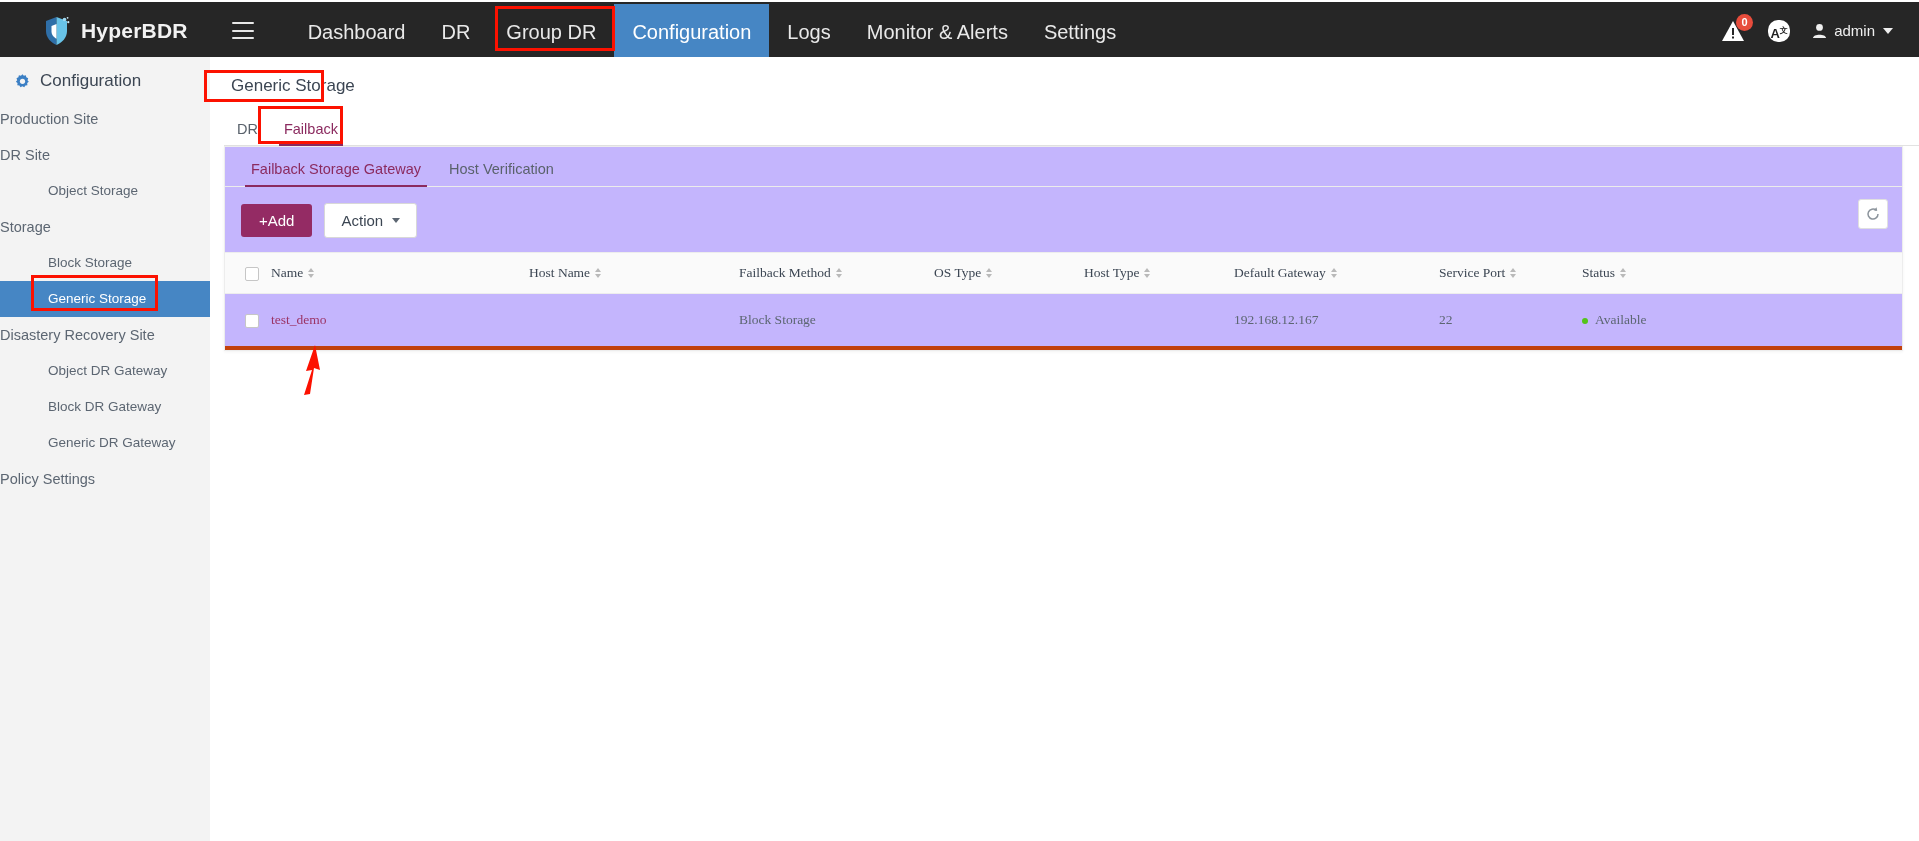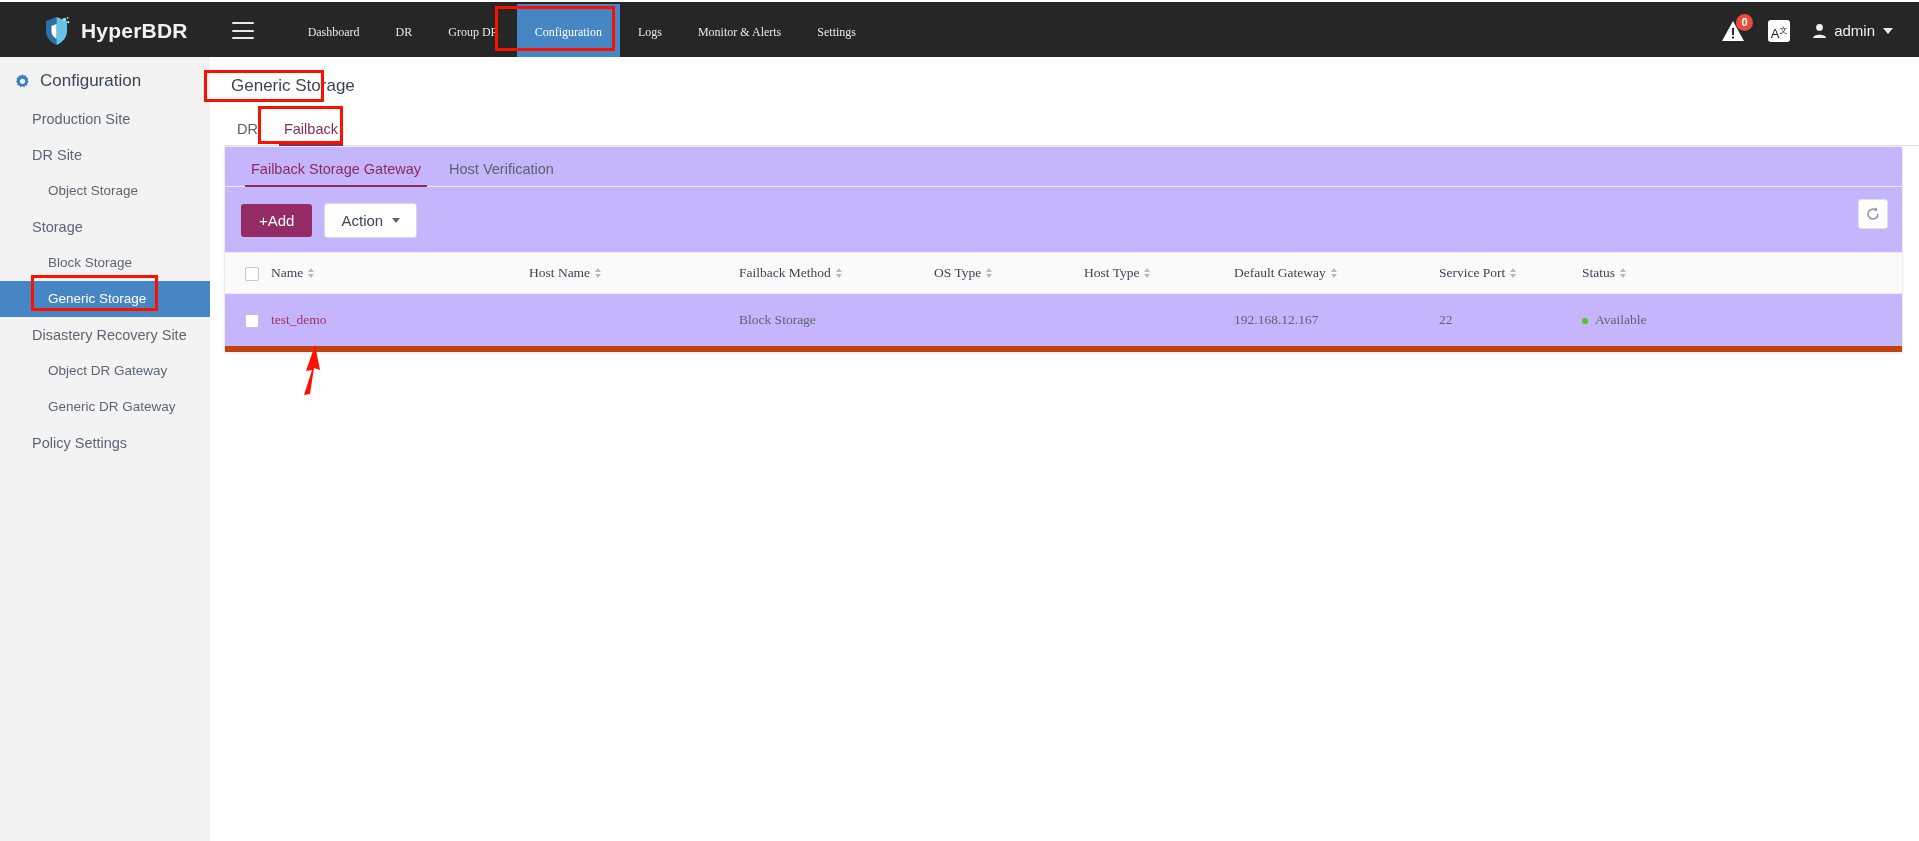--- a/index.html
+++ b/index.html
@@ -18,51 +18,51 @@
     background:#262626; display:flex; align-items:center;padding-left:13px;
   }
   .brand { display:flex; align-items:center; margin-left:30px; }
   .logo-shield { width:28px; height:30px; position:relative; margin-right:10px; }
   .brand-name { color:#f2f2f2; font-size:21px; font-weight:bold; letter-spacing:.2px; }
   .hamburger { margin-left:44px; width:22px; height:17px; display:flex;
                flex-direction:column; justify-content:space-between; cursor:pointer; }
   .hamburger span { display:block; height:2px; background:#e8e8e8; border-radius:1px; }
   .nav-items { display:flex; align-items:center; height:57px; margin-left:36px; }
   .nav-item {
-    color:#e9e9e9; font-size:12px; padding:0 18px; height:53px; line-height:57px;
-    cursor:pointer; white-space:nowrap;font-family:Liberation Serif, serif;
+    color:#e9e9e9; font-size:20px; padding:0 18px; height:53px; line-height:57px;
+    cursor:pointer; white-space:nowrap;
   }
   .nav-item.active { background:#4686c4; color:#ffffff; }
   .nav-right { position:absolute; right:26px; top:0; height:57px; display:flex; align-items:center; }
   .alert-wrap { position:relative; width:26px; height:26px; margin-right:22px; cursor:pointer; }
   .badge {
     position:absolute; right:-7px; top:-4px; min-width:17px; height:17px; padding:0 4px;
     background:#e74c3c; color:#fff; border-radius:9px; font-size:11px; line-height:17px;
     text-align:center; font-weight:bold;
   }
   .lang-icon {
-    width:22px; height:22px; background:#fff; color:#222; border-radius:3px;
-    font-size:13px; font-weight:normal; text-align:center; line-height:22px;
+    width:22px; height:22px; background:#fff; color:#222; border-radius:10px;
+    font-size:13px; font-weight:bold; text-align:center; line-height:22px;
     margin-right:22px; cursor:pointer;
   }
   .user-box { display:flex; align-items:center; color:#efefef; font-size:15px; cursor:pointer; }
   .user-name { margin:0 8px 0 7px; }
   .caret-down { width:0;height:0;border-left:5px solid transparent;border-right:5px solid transparent;
                 border-top:6px solid #efefef; }
 
   
   .sidebar {
     position:absolute; left:0; top:57px; width:210px; height:784px;
     background:#f3f3f3;
   }
   .side-head { display:flex; align-items:center; padding:14px 0 10px 14px; }
   .side-head-label { font-size:17px; color:#3c4653; margin-left:9px; }
   .side-item {
     height:36px; line-height:36px; font-size:14.5px; color:#5c6672;
-    padding-left:32px; cursor:pointer; white-space:nowrap;
+    cursor:pointer; white-space:nowrap;
   }
   .side-item.lvl2 { padding-left:48px; font-size:13.5px; }
   .side-item.active { background:#4686c4; color:#ffffff; }
 
   
   .main { position:absolute; left:210px; top:57px; width:1709px; height:784px; background:#fff; }
   .page-title { font-size:17px; color:#3c4653; margin:16px 0 0 16px; display:inline-block; padding:3px 5px; }
 
   .outer-tabs { margin:14px 0 0 14px; border-bottom:1px solid #e2e2e2; height:33px; display:flex; align-items:flex-end; }
   .otab { font-size:14.5px; color:#59616b; padding:0 13px 8px 13px; cursor:pointer; position:relative; }
@@ -96,21 +96,21 @@
     display:flex; align-items:center; justify-content:center;
   }
 
   table.grid { width:100%; border-collapse:collapse;font-family:Liberation Serif, serif; }
   table.grid th {
     background:#fafafa; border-top:1px solid #ededed; border-bottom:1px solid #ededed;
     font-size:13.5px; font-weight:normal; color:#3c4653; text-align:left;
     padding:12px 0; white-space:nowrap;
   }
   table.grid td {
-    font-size:13.5px; color:#5c6672; padding:18px 0; border-bottom:6px solid #c2410c;
+    font-size:13.5px; color:#5c6672; padding:18px 0; border-bottom:4px solid #c2410c;
     white-space:nowrap;
   }
   .cell-check { width:46px; padding-left:20px !important; }
   .chk { width:14px; height:14px; border:1px solid #c6c6c6; border-radius:2px; background:#fff;
          display:inline-block; vertical-align:middle; cursor:pointer; }
   .th-label { display:inline-flex; align-items:center; }
   .sorter { display:inline-flex; flex-direction:column; margin-left:5px; }
   .sorter i { display:block; width:0;height:0;border-left:3.5px solid transparent;border-right:3.5px solid transparent; }
   .sorter i.up { border-bottom:4px solid #b9b9b9; margin-bottom:2px; }
   .sorter i.dn { border-top:4px solid #b9b9b9; }
@@ -190,20 +190,21 @@
     </div>
     <div id="side-items">
         <div class="side-item">Production Site</div>
         <div class="side-item">DR Site</div>
         <div class="side-item lvl2">Object Storage</div>
         <div class="side-item">Storage</div>
         <div class="side-item lvl2">Block Storage</div>
         <div class="side-item lvl2 active">Generic Storage</div>
         <div class="side-item">Disastery Recovery Site</div>
         <div class="side-item lvl2">Object DR Gateway</div>
+        <div class="side-item lvl2">Block DR Gateway</div>
         <div class="side-item lvl2">Generic DR Gateway</div>
         <div class="side-item">Policy Settings</div>
       </div>
   </div>
 
   <div class="main">
     <div class="page-title">Generic Storage</div>
 
     <div class="outer-tabs" id="outer-tabs">
         <div class="otab">DR</div>

